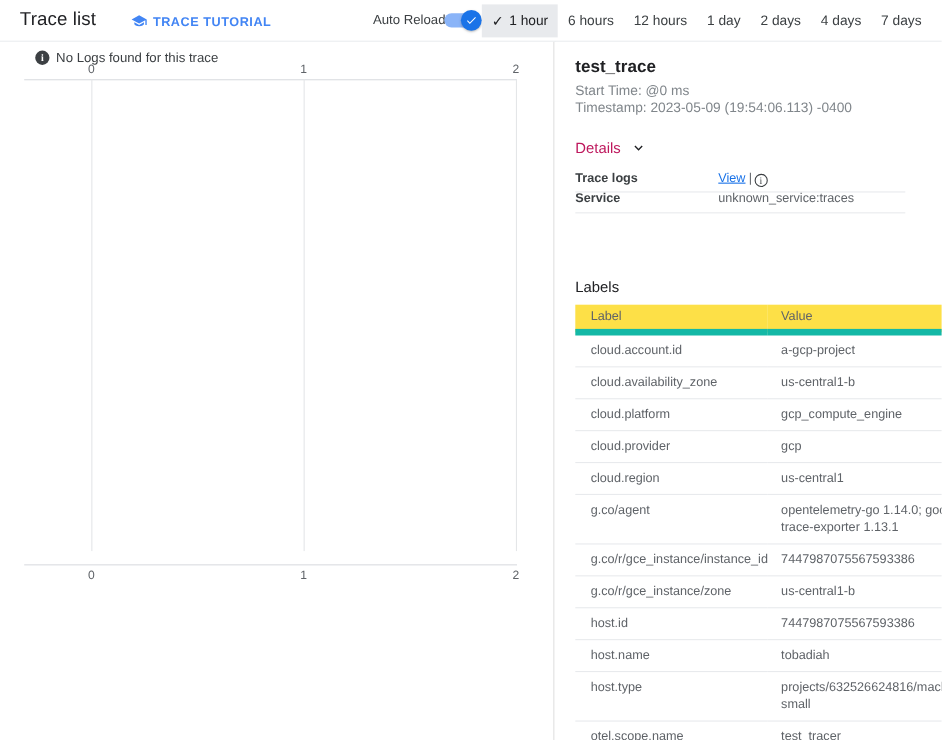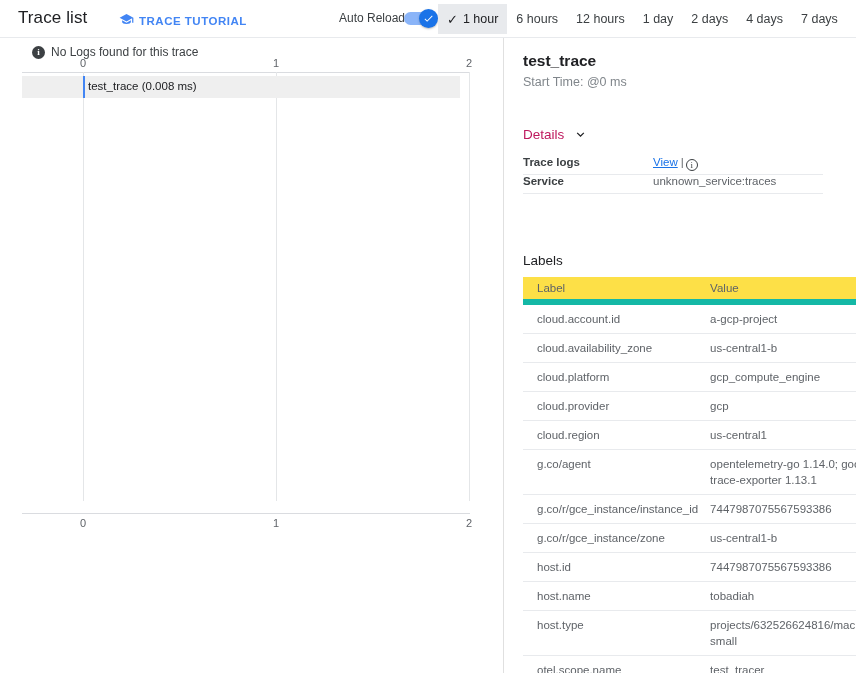--- a/index.html
+++ b/index.html
@@ -257,30 +257,27 @@
       <div class="axis-line" style="top: 453px;"></div>
       <div class="gridline" style="left: 83px;"></div>
       <div class="gridline" style="left: 276px;"></div>
       <div class="gridline" style="left: 469px;"></div>
       <div class="tick-label" style="left: 83px; top: -3px;">0</div>
       <div class="tick-label" style="left: 276px; top: -3px;">1</div>
       <div class="tick-label" style="left: 469px; top: -3px;">2</div>
       <div class="tick-label" style="left: 83px; top: 457px;">0</div>
       <div class="tick-label" style="left: 276px; top: 457px;">1</div>
       <div class="tick-label" style="left: 469px; top: 457px;">2</div>
-      <div id="span-row" style="position: absolute; left: 22px; width: 438px; height: 22px; top: 16px; background: rgb(239, 239, 239);">
-        <div style="position: absolute; top: 0px; width: 2px; height: 22px; left: 61px; background: rgb(66, 133, 244);"></div>
-        <div style="position: absolute; top: 4px; font-size: 11.5px; color: rgb(32, 33, 36); white-space: nowrap; left: 66px;">test_trace (0.008 ms)</div>
-      </div>
     </div>
 </div>
 
 <div id="detail-pane">
   <div id="detail-title">test_trace</div>
   <div id="detail-start">Start Time: @0 ms</div>
+  <div id="detail-timestamp">Timestamp: 2023-05-09 (19:54:06.113) -0400</div>
 
   <div id="details-toggle">
     <span id="details-toggle-label">Details</span>
     <span>
       <svg width="15" height="15" viewBox="0 0 24 24" fill="#202124" style="display:block">
         <path d="M7.4 8.6L12 13.2l4.6-4.6L18 10l-6 6-6-6z"></path>
       </svg>
     </span>
   </div>
 

